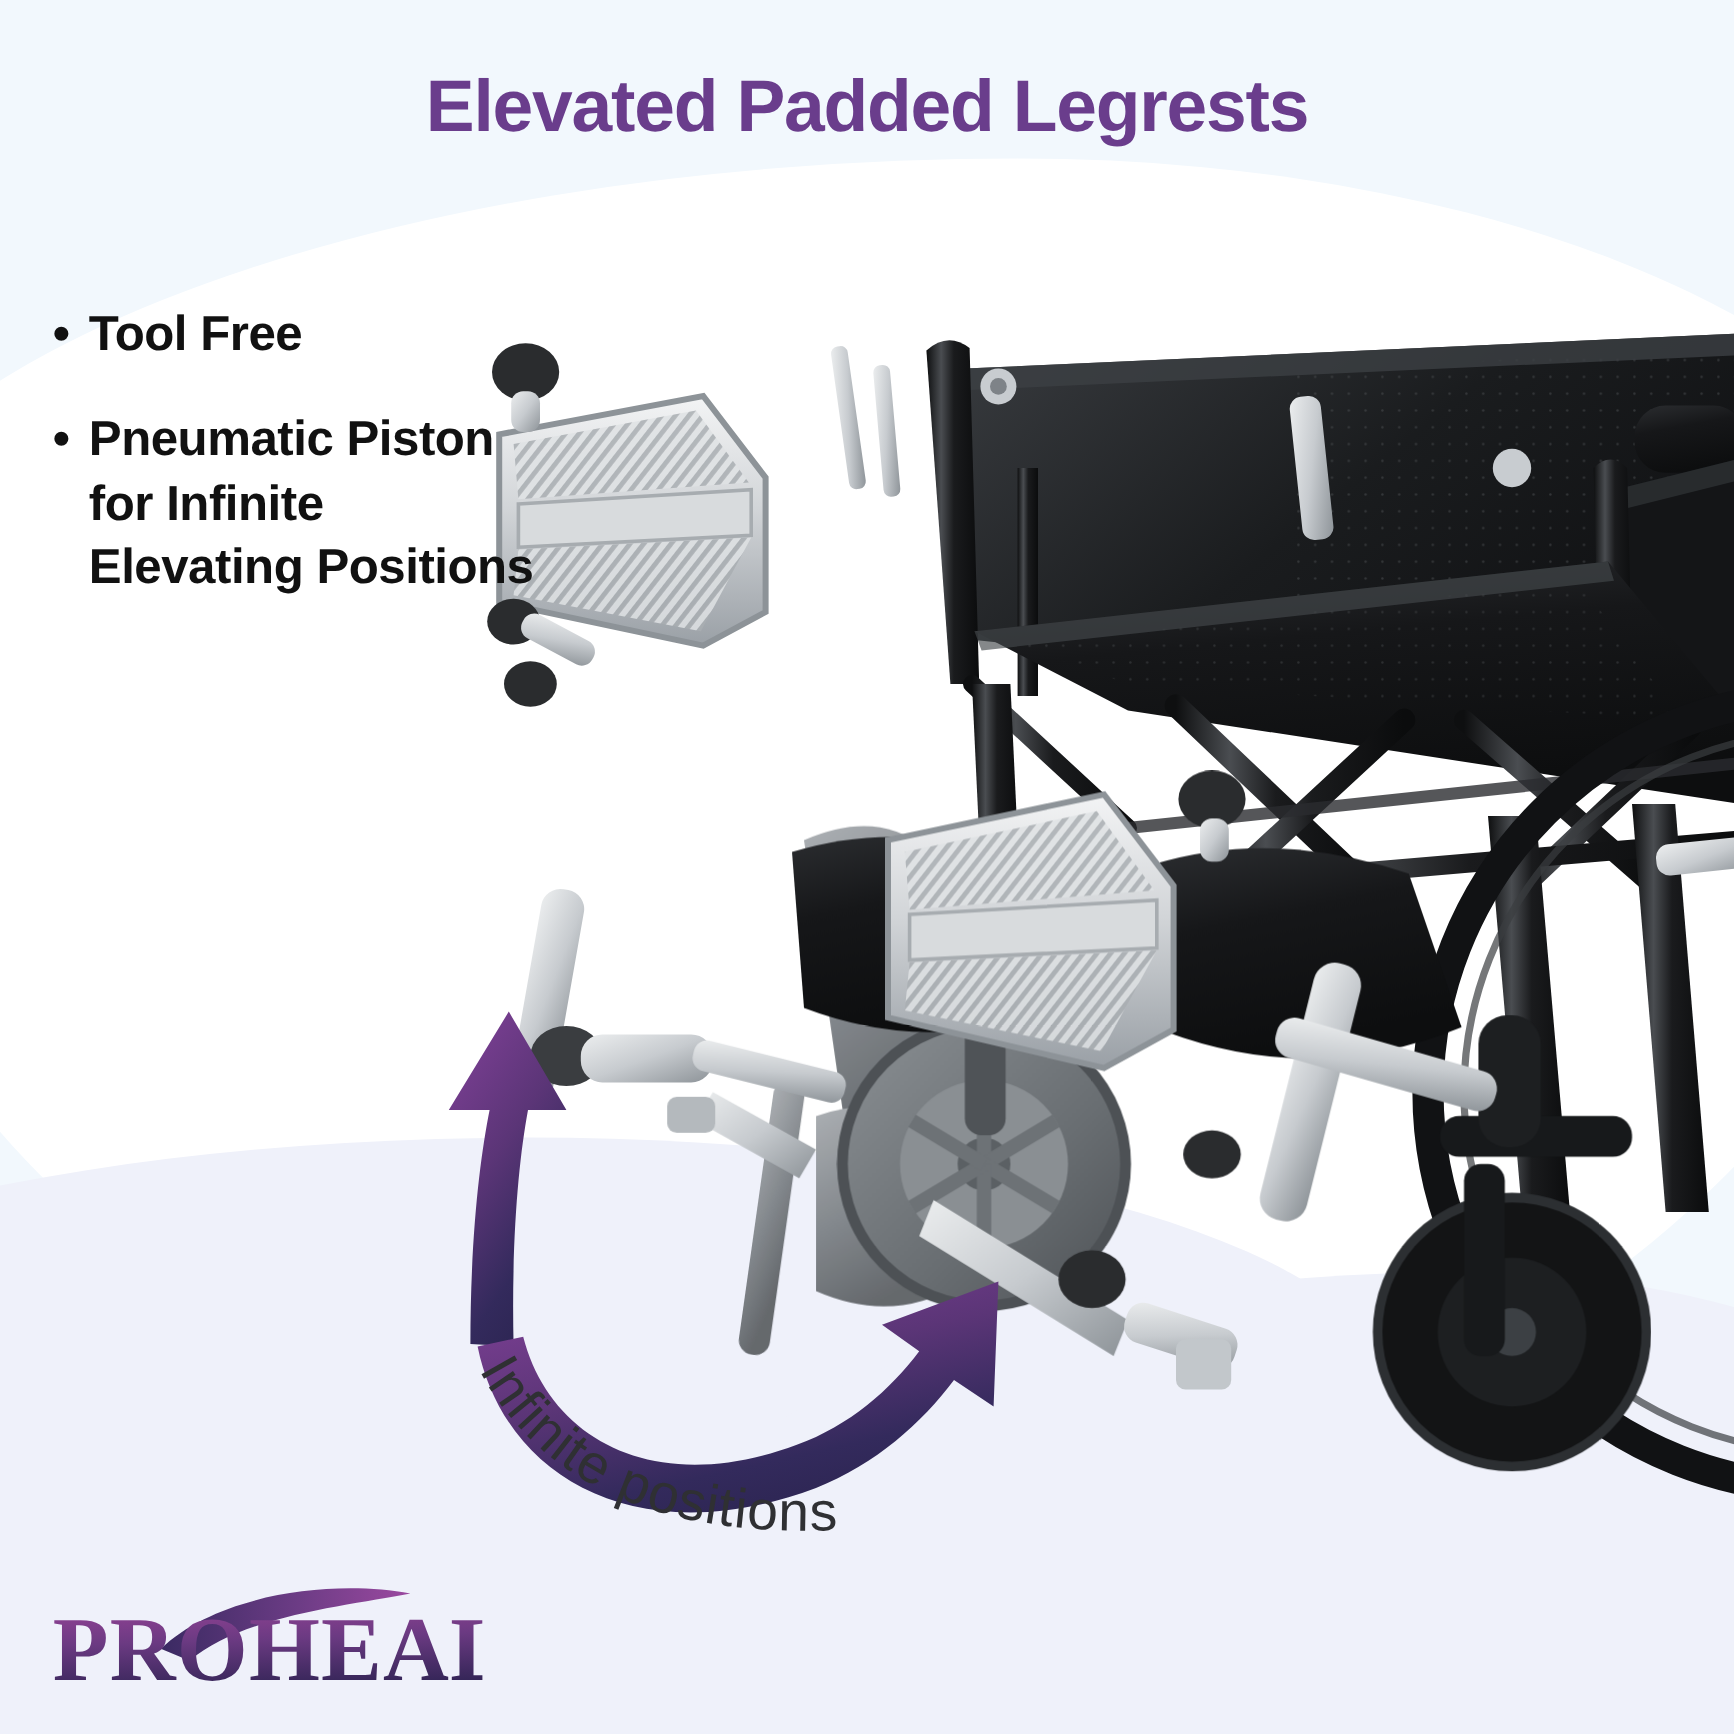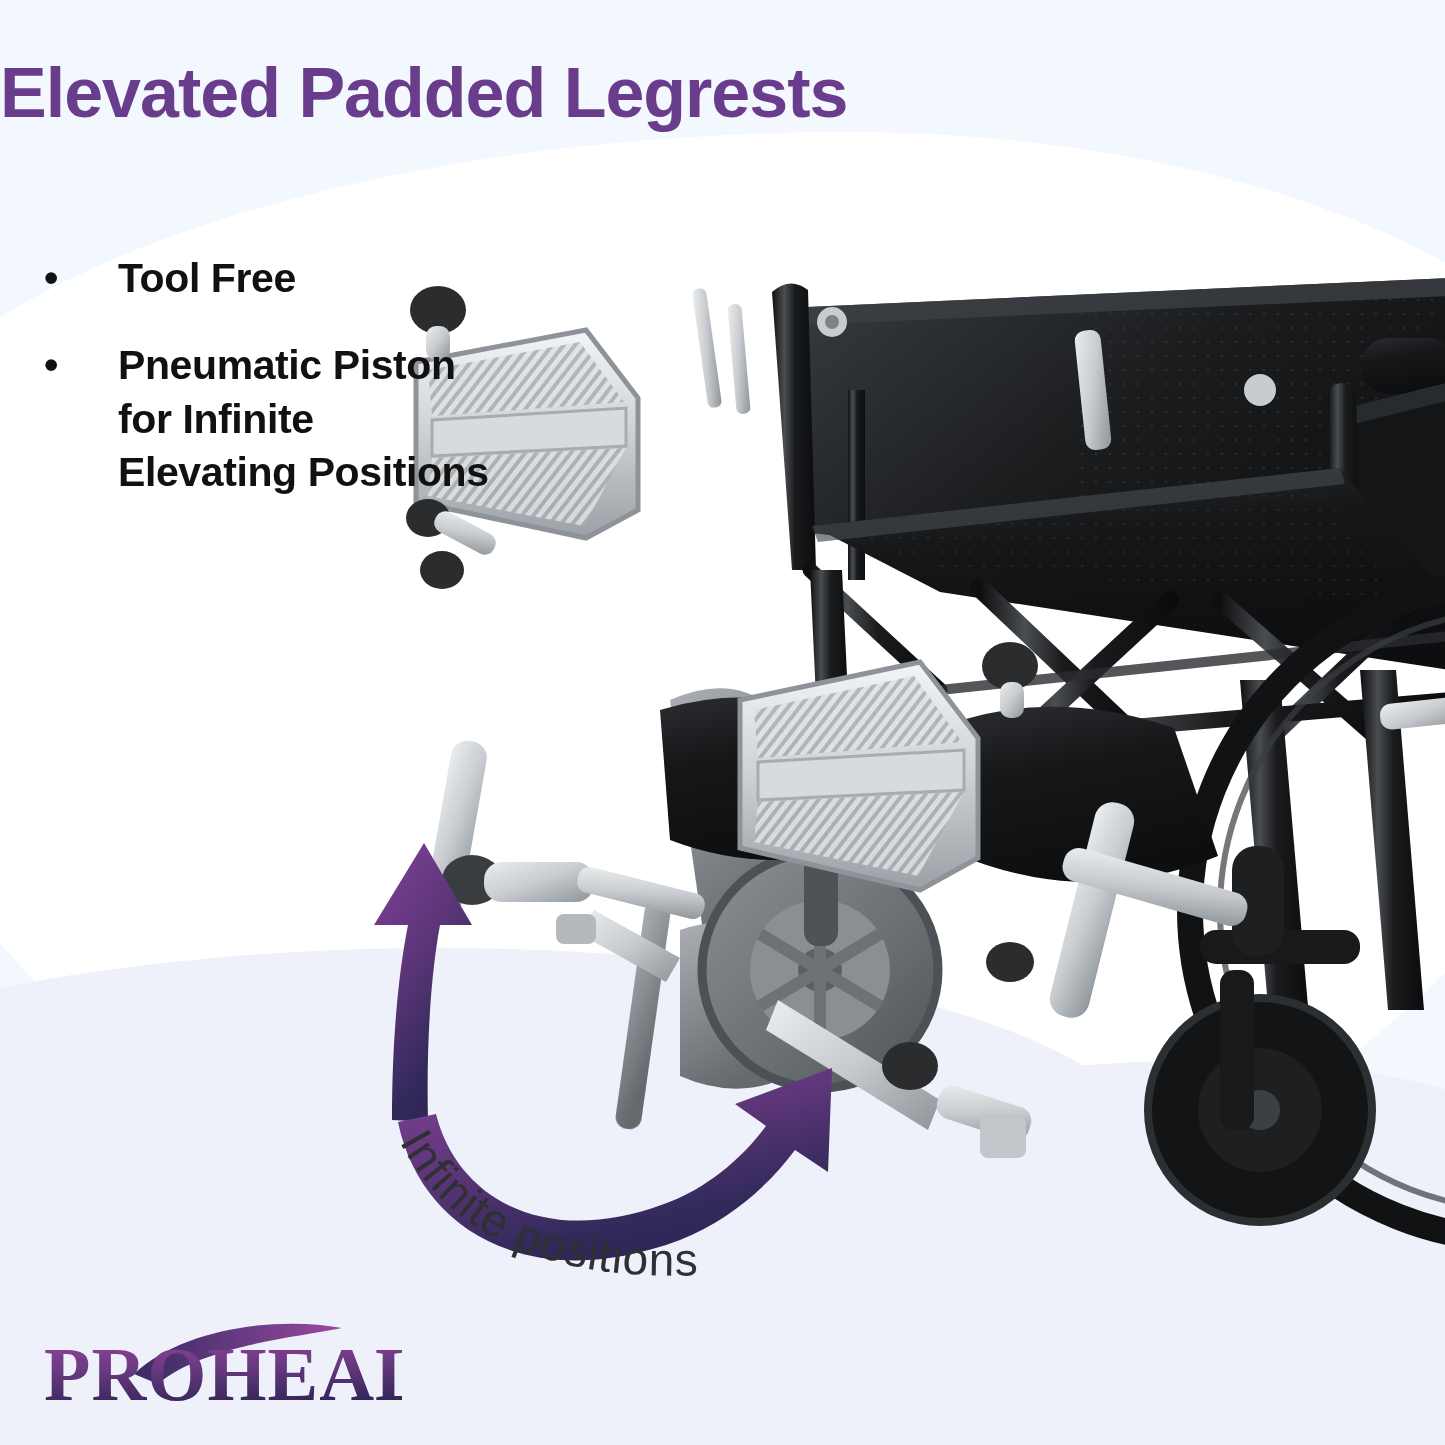--- a/index.html
+++ b/index.html
@@ -33,21 +33,22 @@
     left:560px; top:1060px;
     width:1100px; height:520px;
     background:#eff1fa;
     border-radius:60% 40% 0 0 / 48% 40% 0 0;
   }
 
   
   .title {
     position:absolute;
     left:0; top:56px; width:1445px;
-    font-size:70px;
+    text-align:center;
+    font-size:61px;
     line-height:1.06;
     font-weight:bold;
     letter-spacing:-1px;
     color:#6a3d8c;
     white-space:nowrap;
   }
 
   
   .bullets {
     position:absolute;
@@ -58,21 +59,21 @@
     display:flex;
     align-items:flex-start;
     color:#111111;
     font-size:41px;
     line-height:1.30;
     font-weight:bold;
     letter-spacing:-0.4px;
     margin-bottom:34px;
   }
   .bullet .dot { flex:0 0 auto; width:30px; font-size:41px; line-height:1.30; }
-  .bullet .btext { flex:1 1 auto; white-space:pre-line;margin-left:44px; }
+  .bullet .btext { flex:1 1 auto; white-space:pre-line; }
 
   
   .product { position:absolute; left:380px; top:270px; width:1070px; height:1000px; }
 
   
   .arrowlayer { position:absolute; left:0; top:0; width:1445px; height:1445px; pointer-events:none; }
 
   
   .logo { position:absolute; left:42px; top:1322px; width:360px; height:110px; }
 </style>

